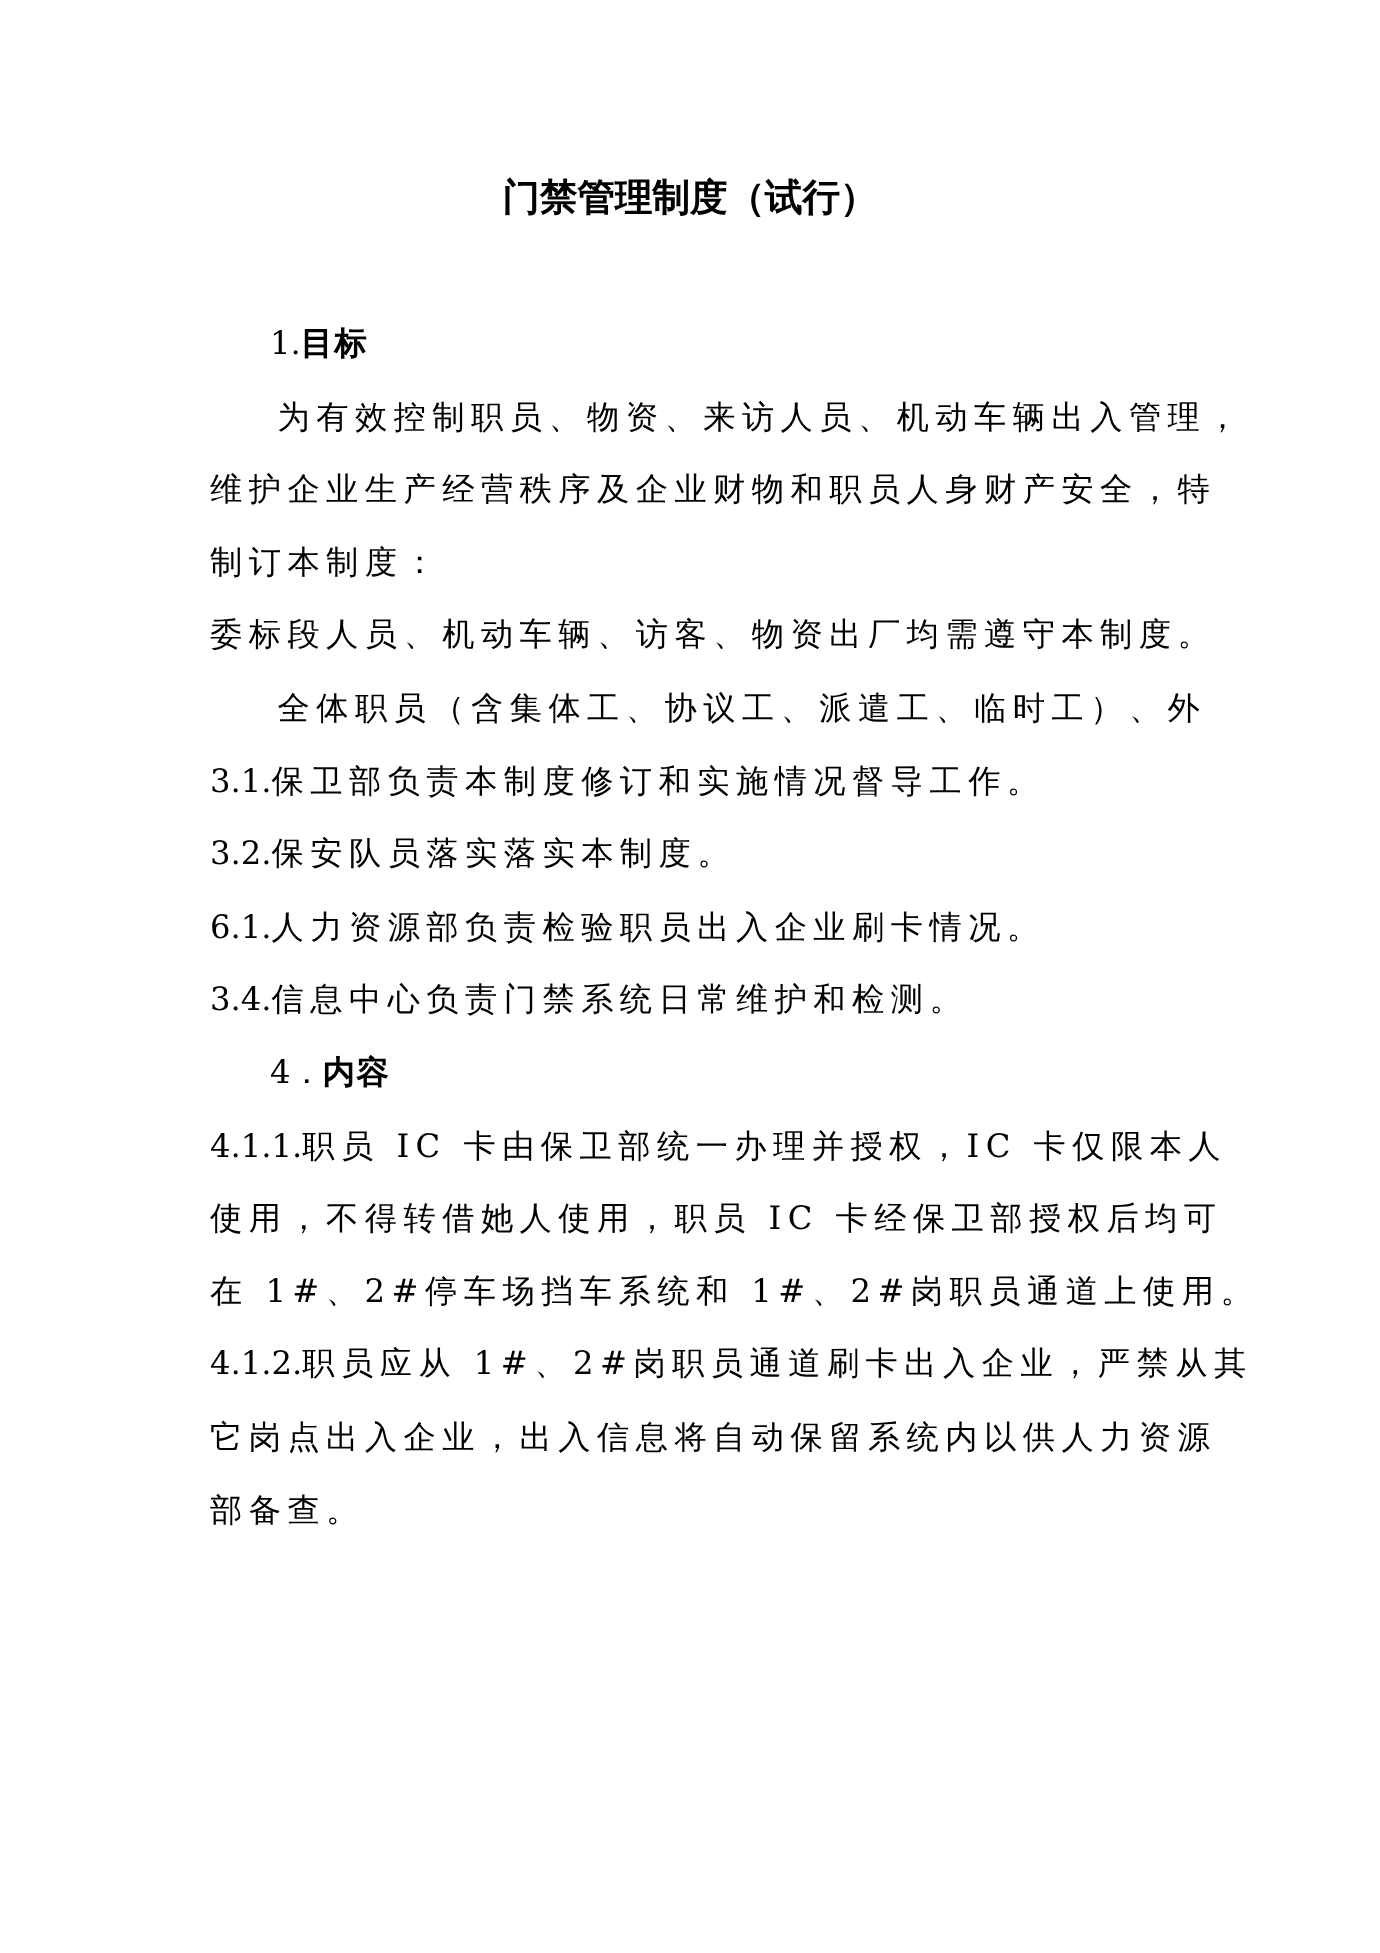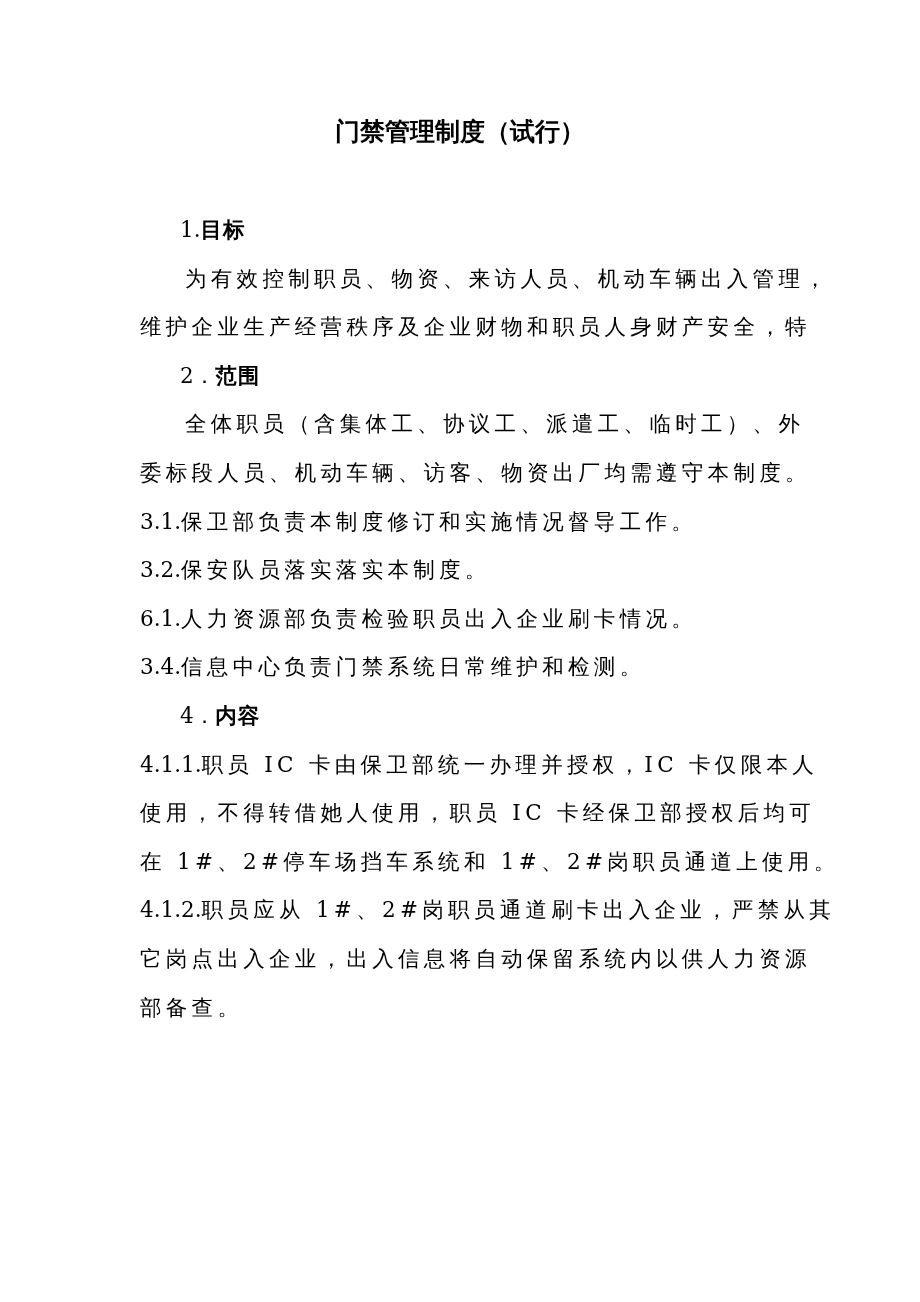--- a/index.html
+++ b/index.html
@@ -76,26 +76,24 @@
 
   <div class="title">门禁管理制度（试行）</div>
 
   <div class="content">
 
     <div class="line heading">
       <span class="num">1.</span><span>目标</span>
     </div>
     <div class="line indent">为有效控制职员、物资、来访人员、机动车辆出入管理，</div>
     <div class="line">维护企业生产经营秩序及企业财物和职员人身财产安全，特</div>
+    <div class="line">制订本制度：</div>
 
-    <div class="line heading">
-      <span class="num">2．</span><span>范围</span>
-    </div>
+    <div class="line">委标段人员、机动车辆、访客、物资出厂均需遵守本制度。</div>
     <div class="line indent">全体职员（含集体工、协议工、派遣工、临时工）、外</div>
-    <div class="line">委标段人员、机动车辆、访客、物资出厂均需遵守本制度。</div>
 
     <div class="line">
       <span class="num bold">3.1.</span><span>保卫部负责本制度修订和实施情况督导工作。</span>
     </div>
     <div class="line">
       <span class="num bold">3.2.</span><span>保安队员落实落实本制度。</span>
     </div>
     <div class="line">
       <span class="num bold">6.1.</span><span>人力资源部负责检验职员出入企业刷卡情况。</span>
     </div>

